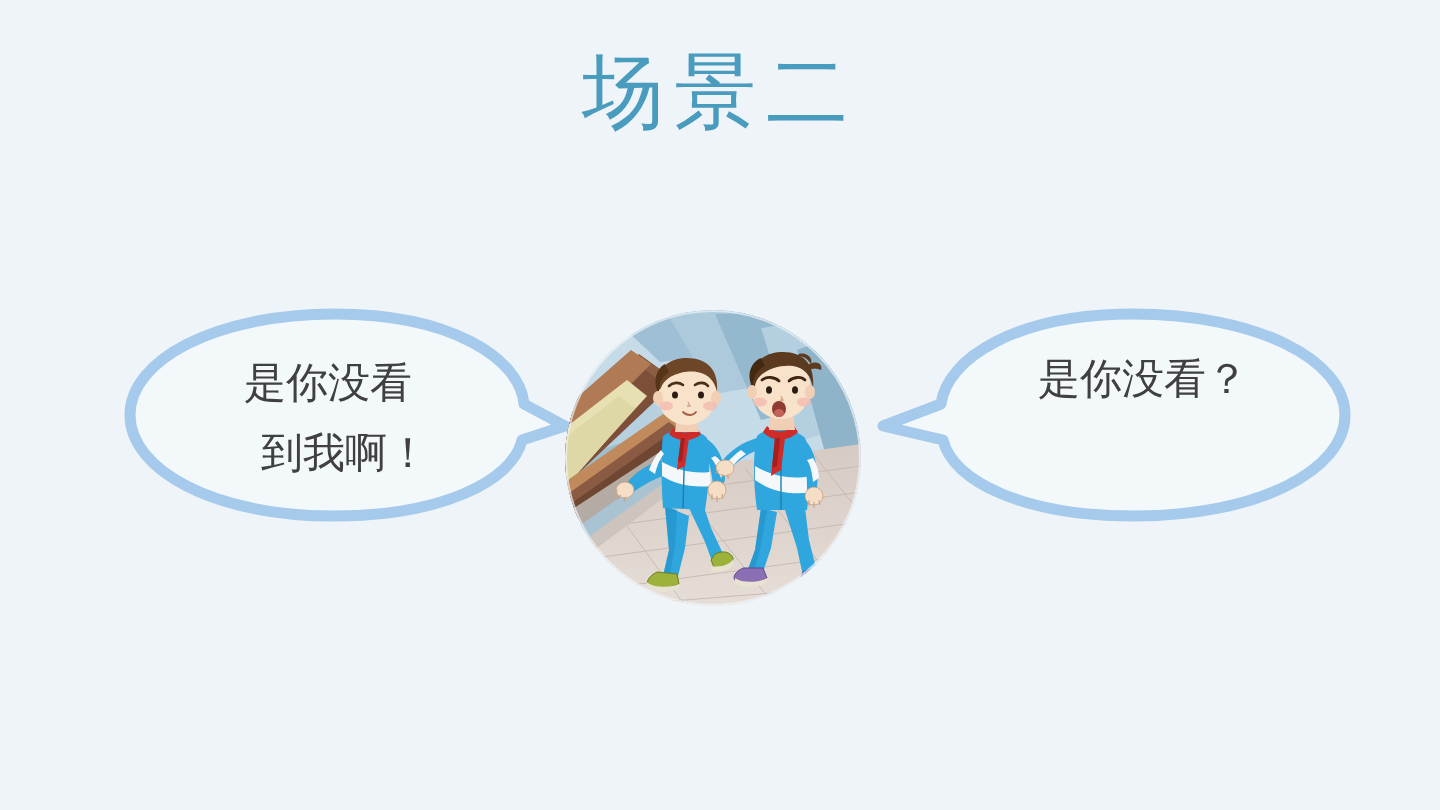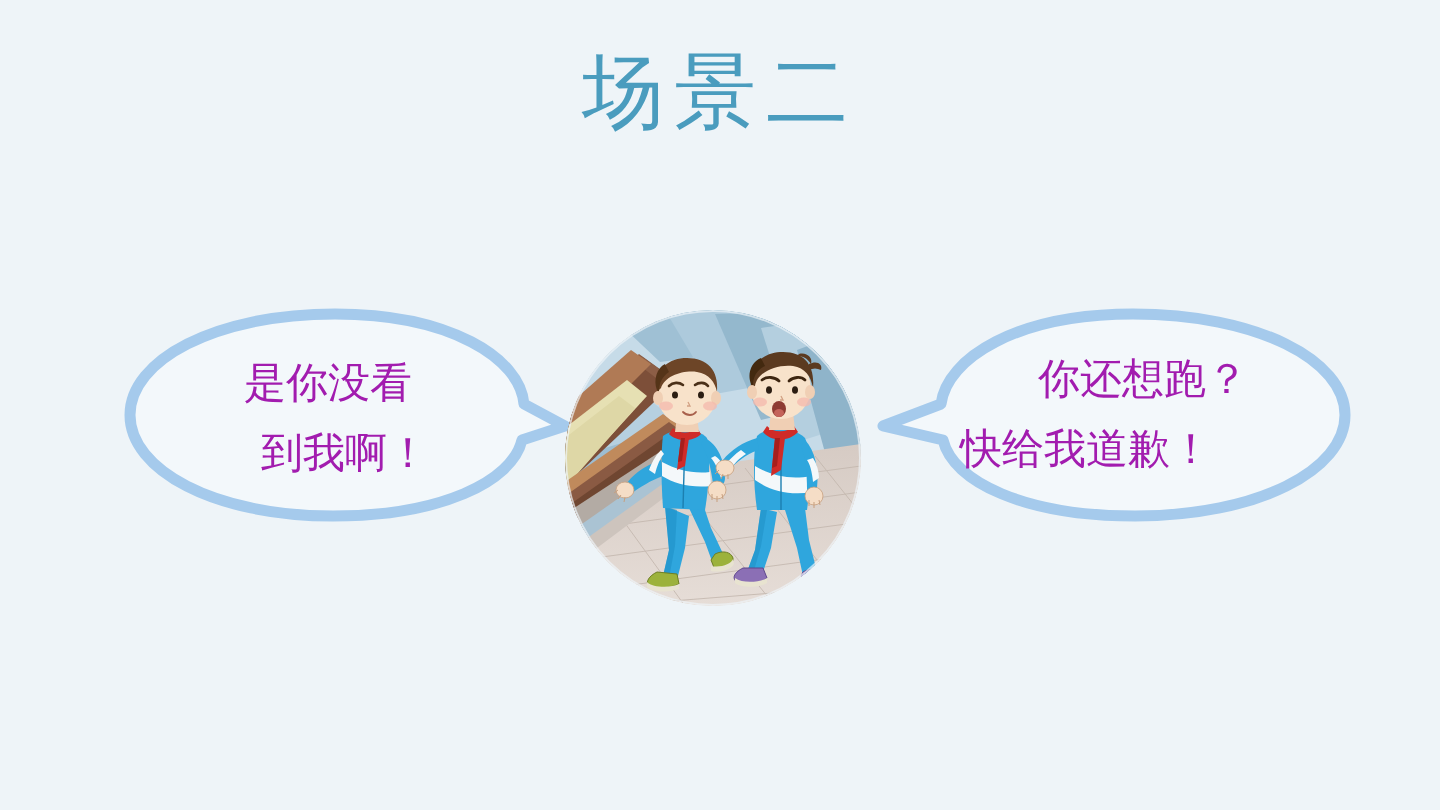--- a/index.html
+++ b/index.html
@@ -45,21 +45,21 @@
     position: absolute;
   }
   .bubble svg {
     position: absolute;
     left: 0;
     top: 0;
     overflow: visible;
   }
   .bubble-text {
     position: absolute;
-    color: #a21caf;
+    color: #404040;
     font-size: 42px;
     line-height: 70px;
     font-family: "Liberation Serif", "DejaVu Serif", serif;
     white-space: nowrap;
     user-select: none;
   }
   .bubble-line { display: block; }
 
   #bubble-left {
     left: 120px;
@@ -132,22 +132,21 @@
     <svg width="480" height="230" viewBox="0 0 480 230" xmlns="http://www.w3.org/2000/svg">
       <path d="M 470 115
                C 470 60, 382 14, 258 14
                C 142 14, 72 58, 66 104
                L 8 126
                L 68 140
                C 78 182, 150 216, 260 216
                C 383 216, 470 170, 470 115 Z" fill="#f3f8fb" stroke="#a5caec" stroke-width="11" stroke-linejoin="round"></path>
     </svg>
     <div class="bubble-text">
-      <span class="bubble-line line-1">你还想跑？</span>
-      <span class="bubble-line line-2">快给我道歉！</span>
+      <span class="bubble-line line-1">是你没看？</span>
     </div>
   </div>
 
   <div class="photo-circle">
     <svg viewBox="0 0 296 296" xmlns="http://www.w3.org/2000/svg">
       <defs>
         <clipPath id="circClip">
             <circle cx="148" cy="148" r="148"></circle>
           </clipPath>
         <linearGradient id="floorGrad" x1="0" y1="0" x2="0" y2="1">

